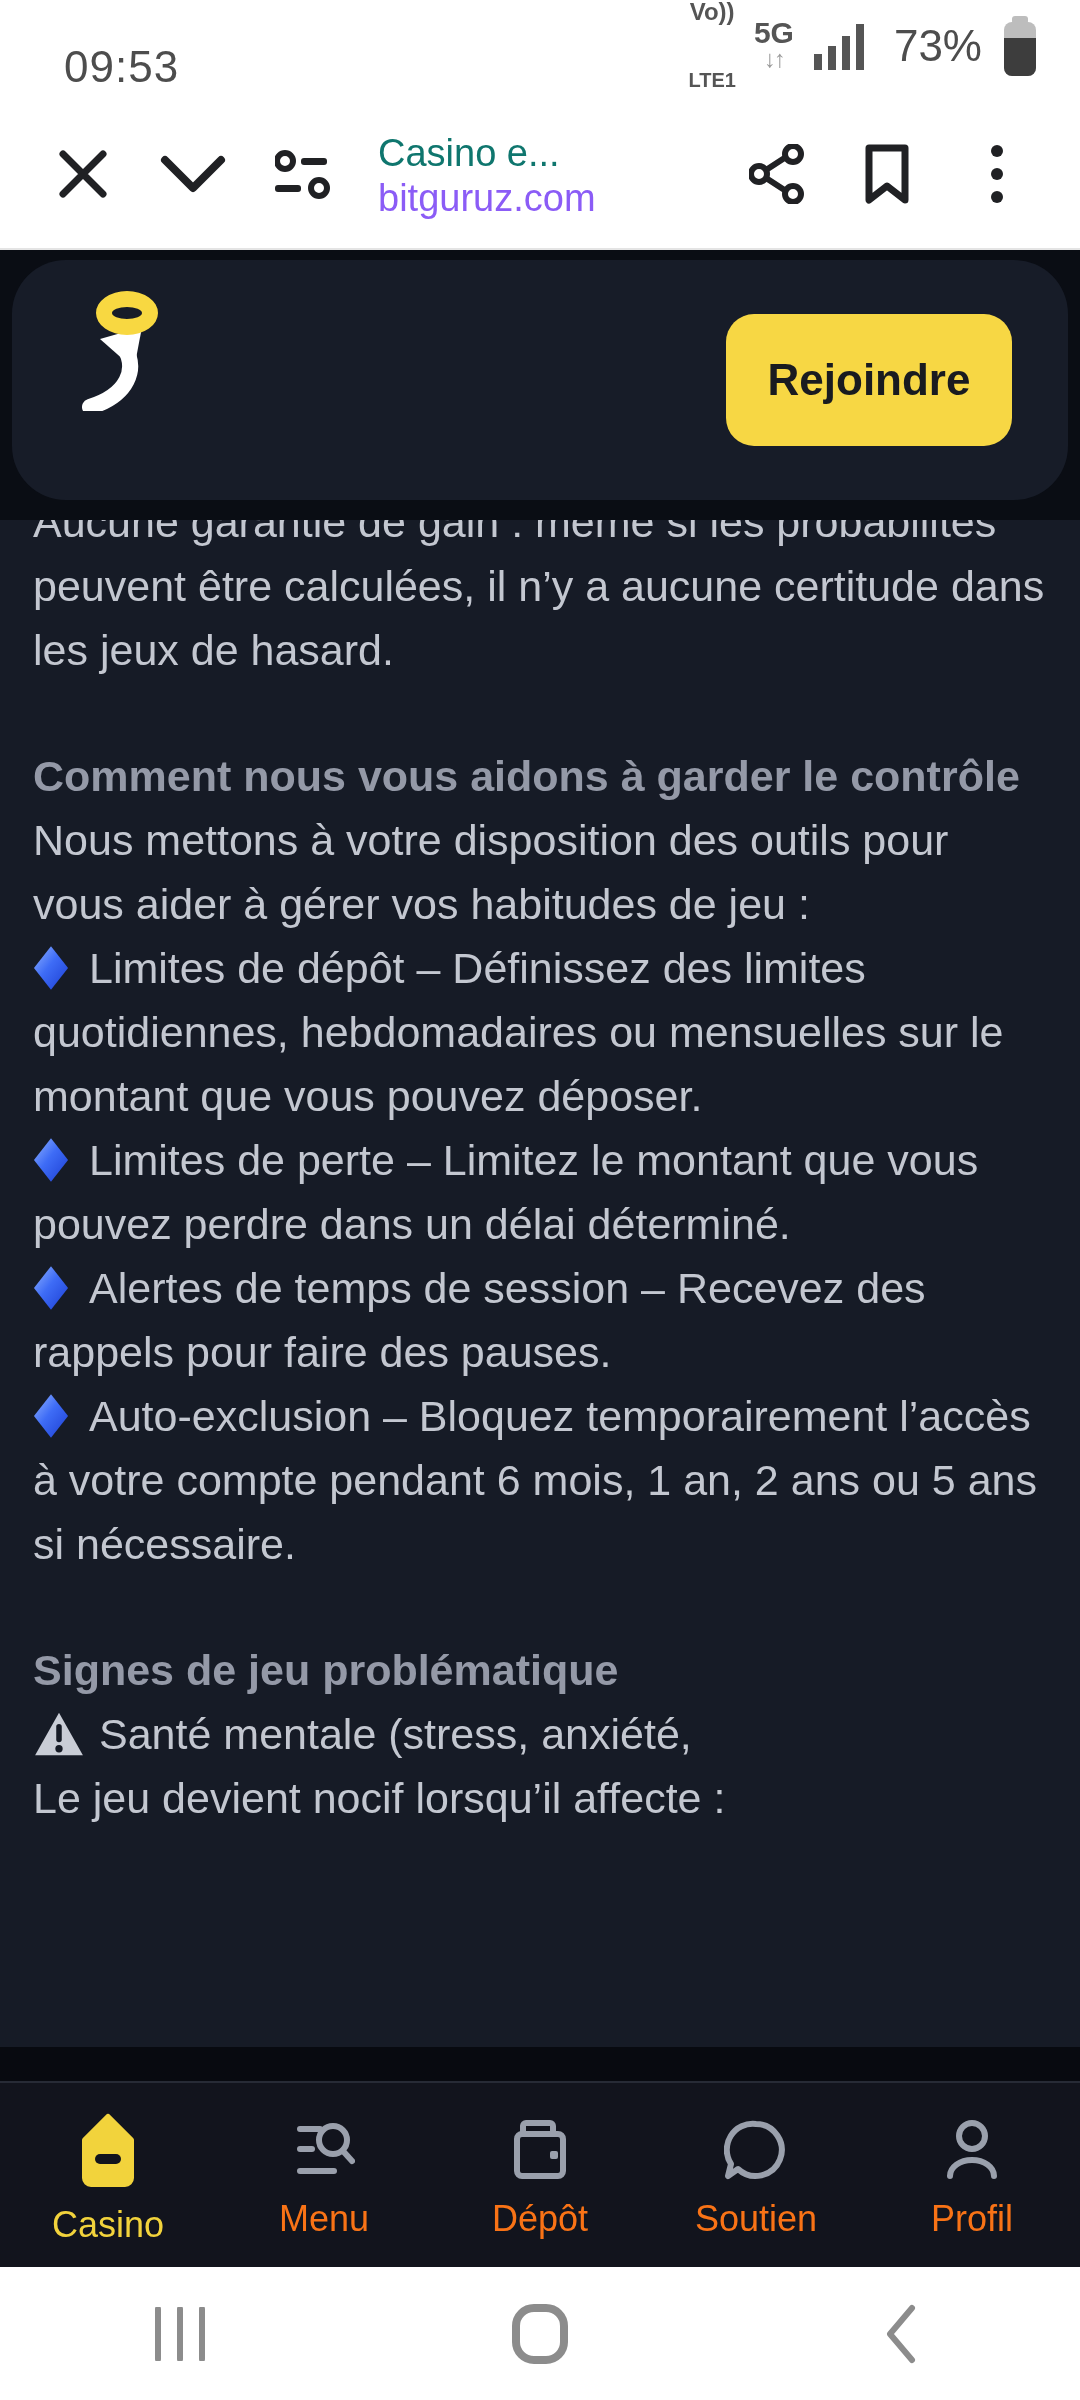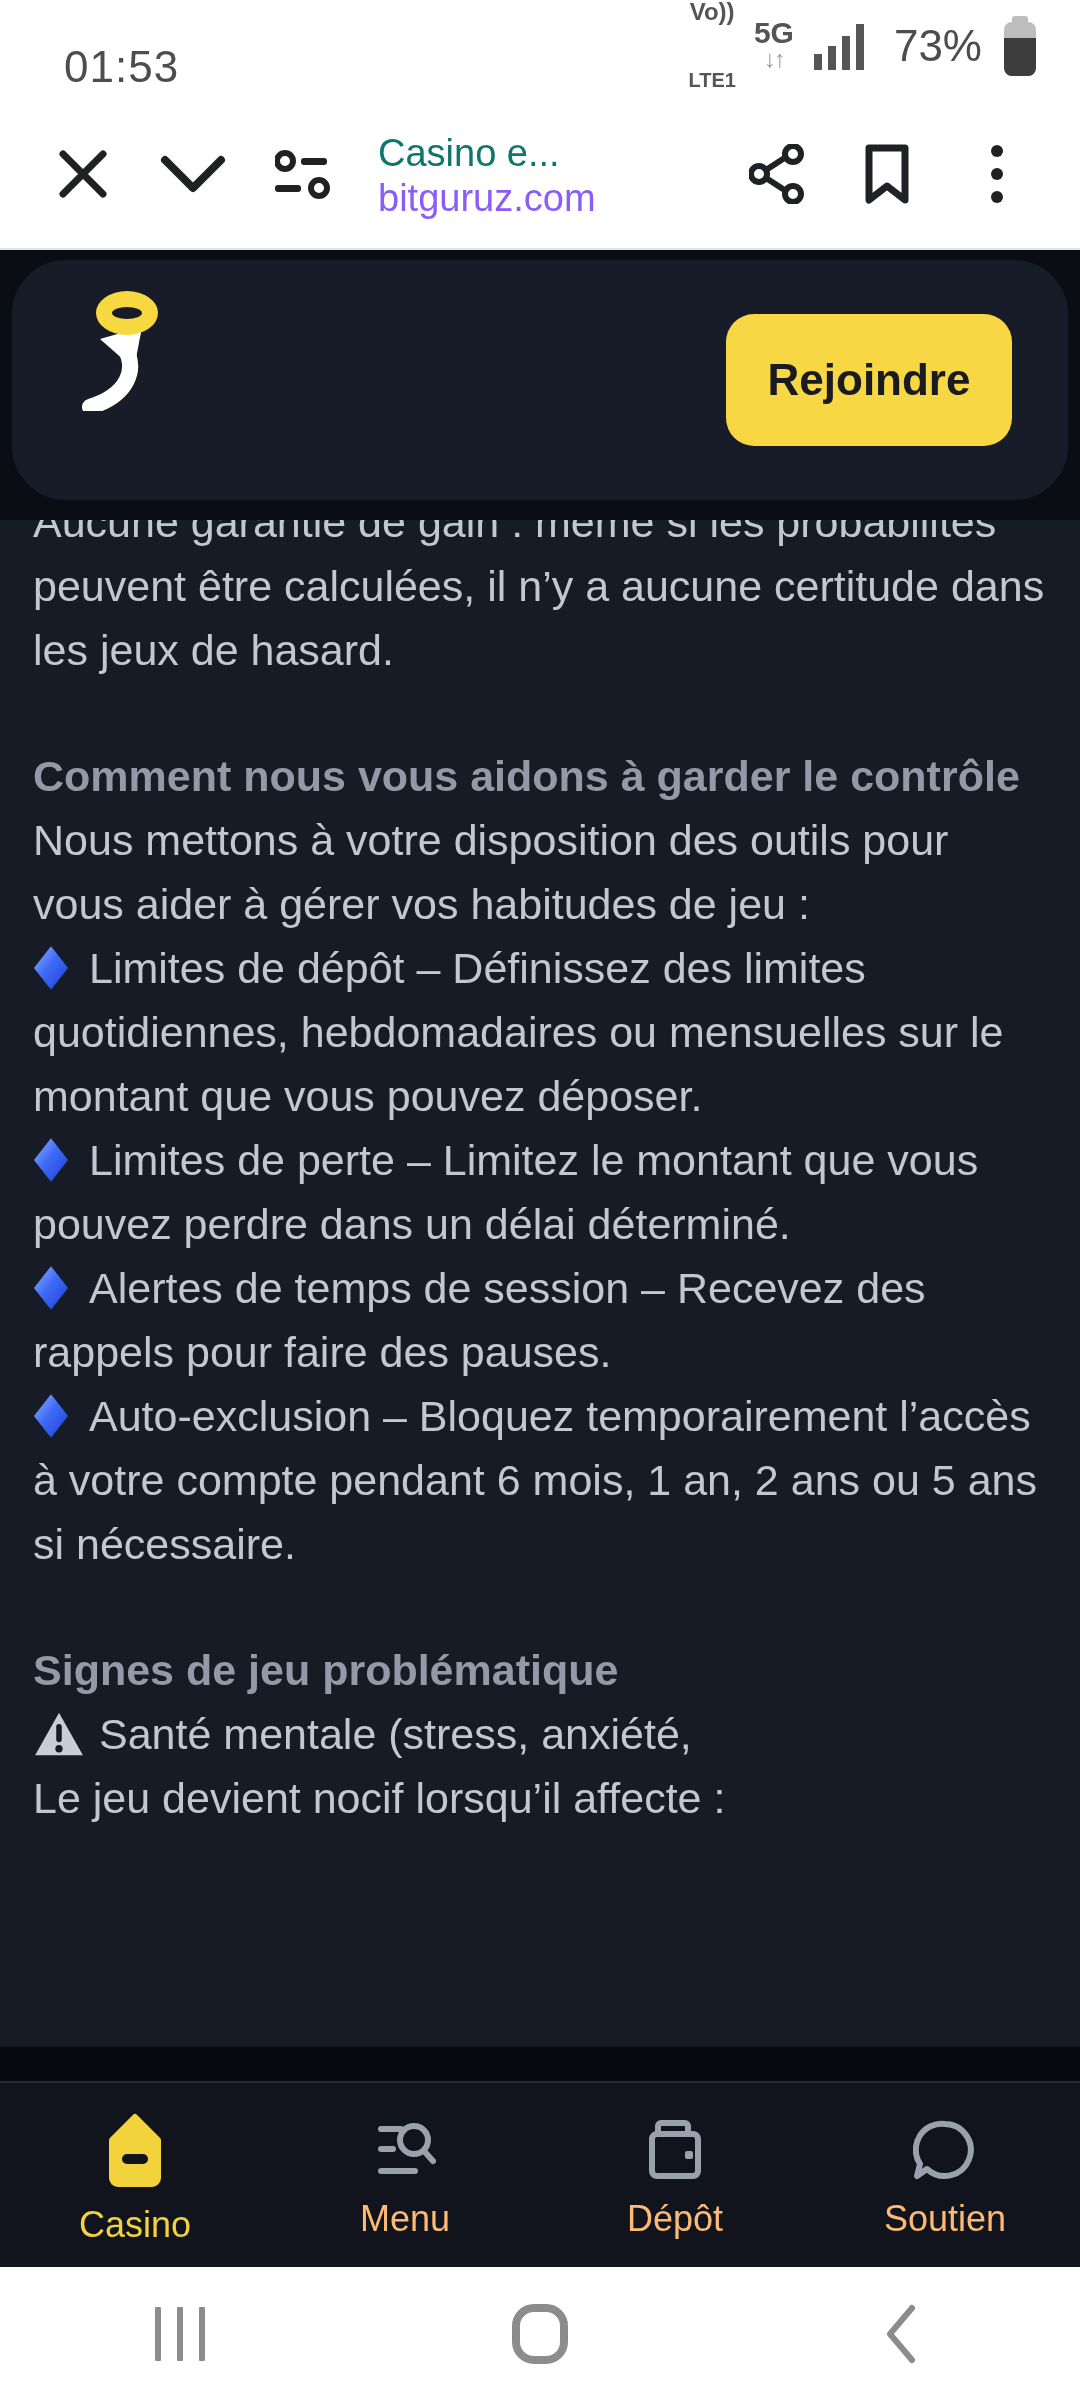--- a/index.html
+++ b/index.html
@@ -52,34 +52,34 @@
   .blt { width:36px; height:46px; vertical-align:-8px; margin-right:20px; }
   .blt.warn { width:52px; height:46px; margin-right:14px; }
 
   .content-cut-strip { height:34px; background:#080a10; }
 
   
   .bottom-nav { height:186px; background:#12141d; border-top:2px solid #272b36;
                 display:flex; }
   .nav-item { flex:1; display:flex; flex-direction:column; align-items:center;
               justify-content:center; gap:16px; padding-top:8px; }
-  .nav-label { font-size:36px; color:#fdba74; }
+  .nav-label { font-size:36px; color:#f97316; }
   .nav-item.active .nav-label { color:#F2D33C; }
 
   
   .android-bar { height:133px; background:#ffffff; display:flex; align-items:center; }
   .abtn { flex:1; display:flex; align-items:center; justify-content:center; }
 </style>
 </head>
 <body>
 
 <div class="screen">
 
   <div class="status-bar">
-    <span class="status-time">01:53</span>
+    <span class="status-time">09:53</span>
     <span class="status-right">
       <span class="volte">
         <span class="l1">Vo))</span>
         <span class="l2">LTE1</span>
       </span>
       <span class="net5g">
         <span class="g">5G</span>
         <span class="arrows">↓↑</span>
       </span>
       <svg width="64" height="56" viewBox="0 0 64 56">
@@ -237,20 +237,27 @@
         <rect x="41" y="33" width="8" height="8" rx="2" fill="#9AA0AC"></rect>
       </svg>
       <span class="nav-label">Dépôt</span>
     </div>
     <div class="nav-item">
       <svg width="64" height="64" viewBox="0 0 64 64">
         <path d="M32,6 a26,26 0 1 1 -18,45 l-10,7 3,-12 a26,26 0 0 1 25,-40 z" stroke="#9AA0AC" stroke-width="6" fill="none" stroke-linejoin="round"></path>
       </svg>
       <span class="nav-label">Soutien</span>
     </div>
+    <div class="nav-item">
+      <svg width="62" height="64" viewBox="0 0 62 64">
+        <circle cx="31" cy="18" r="13" stroke="#9AA0AC" stroke-width="6" fill="none"></circle>
+        <path d="M9,58 a22,16 0 0 1 44,0" stroke="#9AA0AC" stroke-width="6" fill="none" stroke-linecap="round"></path>
+      </svg>
+      <span class="nav-label">Profil</span>
+    </div>
   </div>
 
   <div class="android-bar">
     <div class="abtn">
       <svg width="60" height="54" viewBox="0 0 60 54">
         <path d="M8,2 V52 M30,2 V52 M52,2 V52" stroke="#8c8c8c" stroke-width="6" stroke-linecap="round"></path>
       </svg>
     </div>
     <div class="abtn">
       <svg width="58" height="62" viewBox="0 0 58 62">

